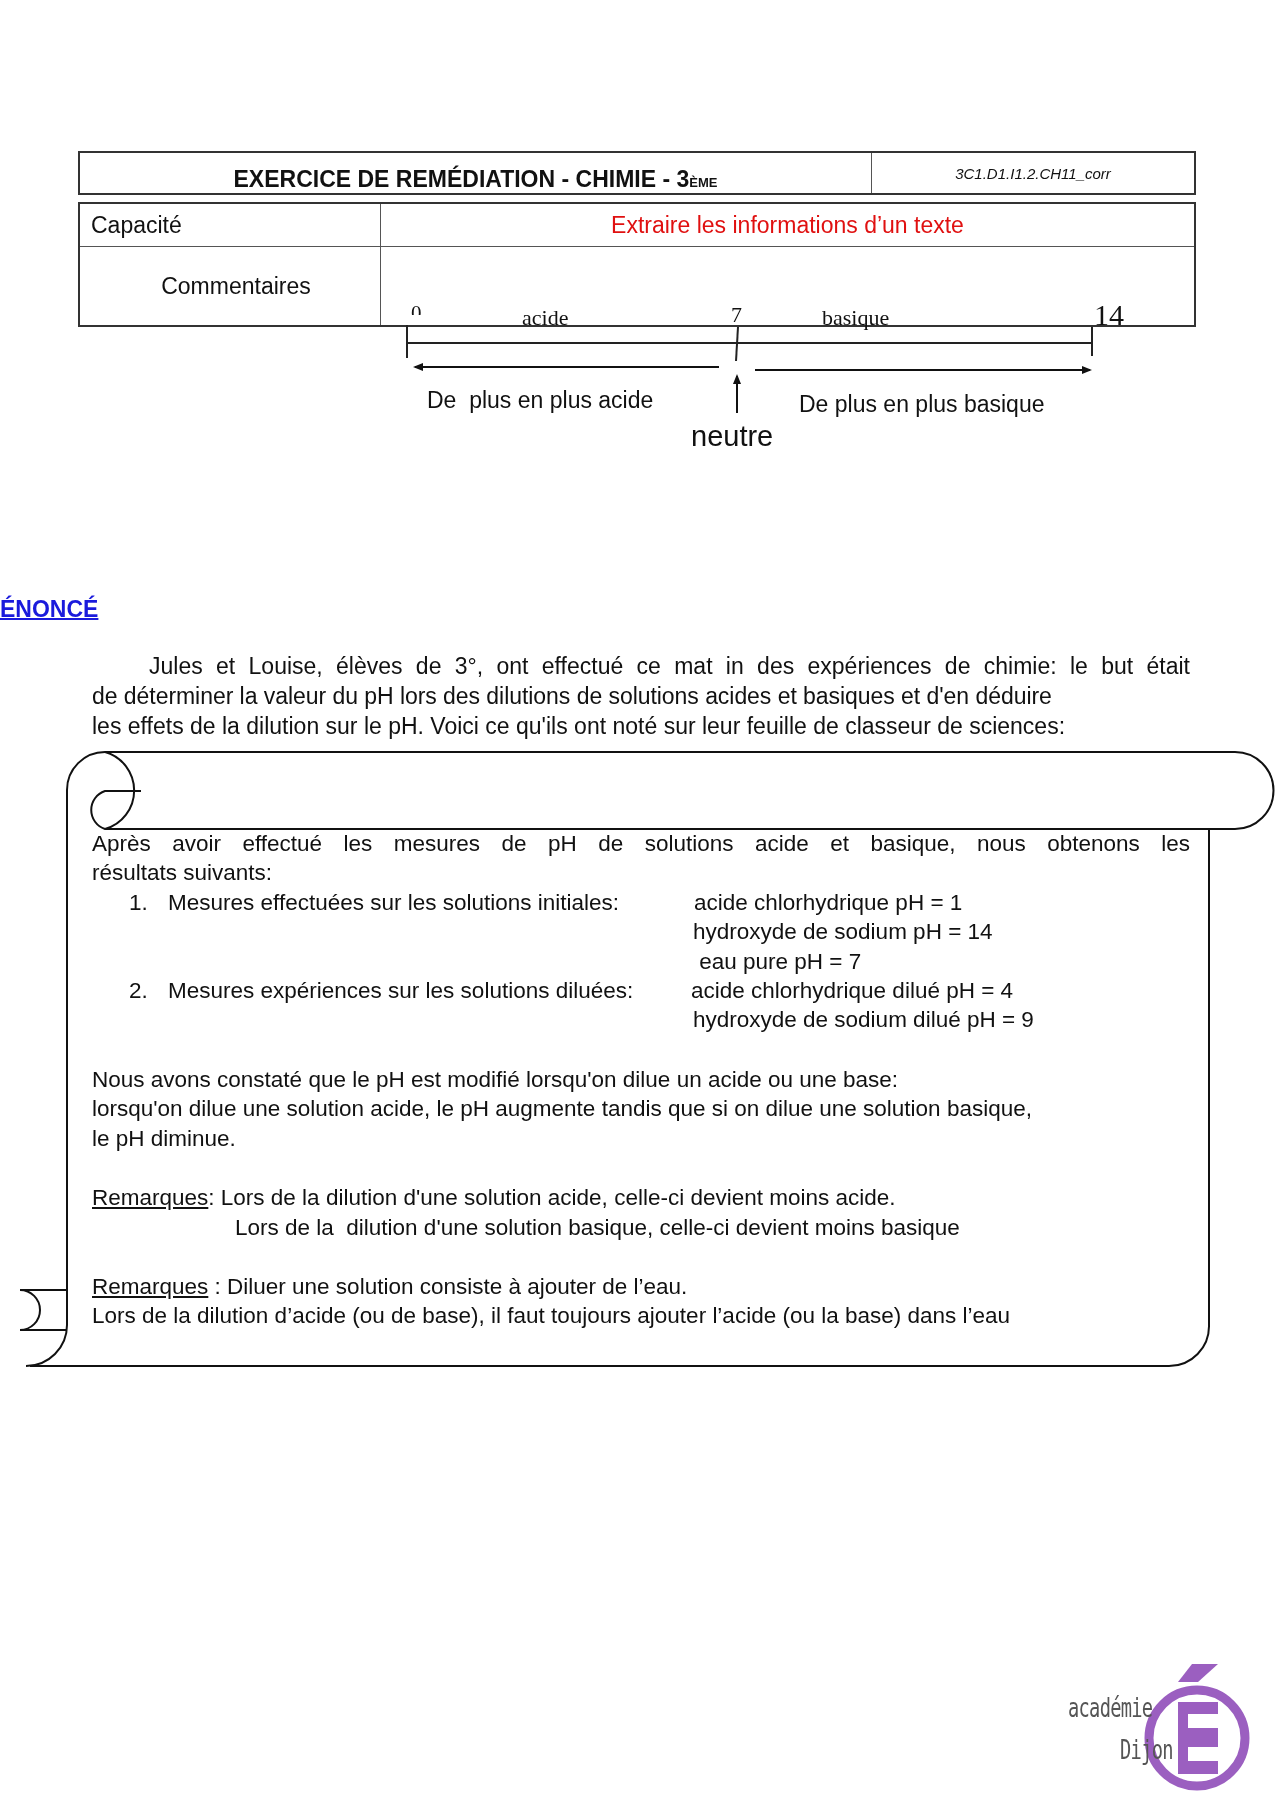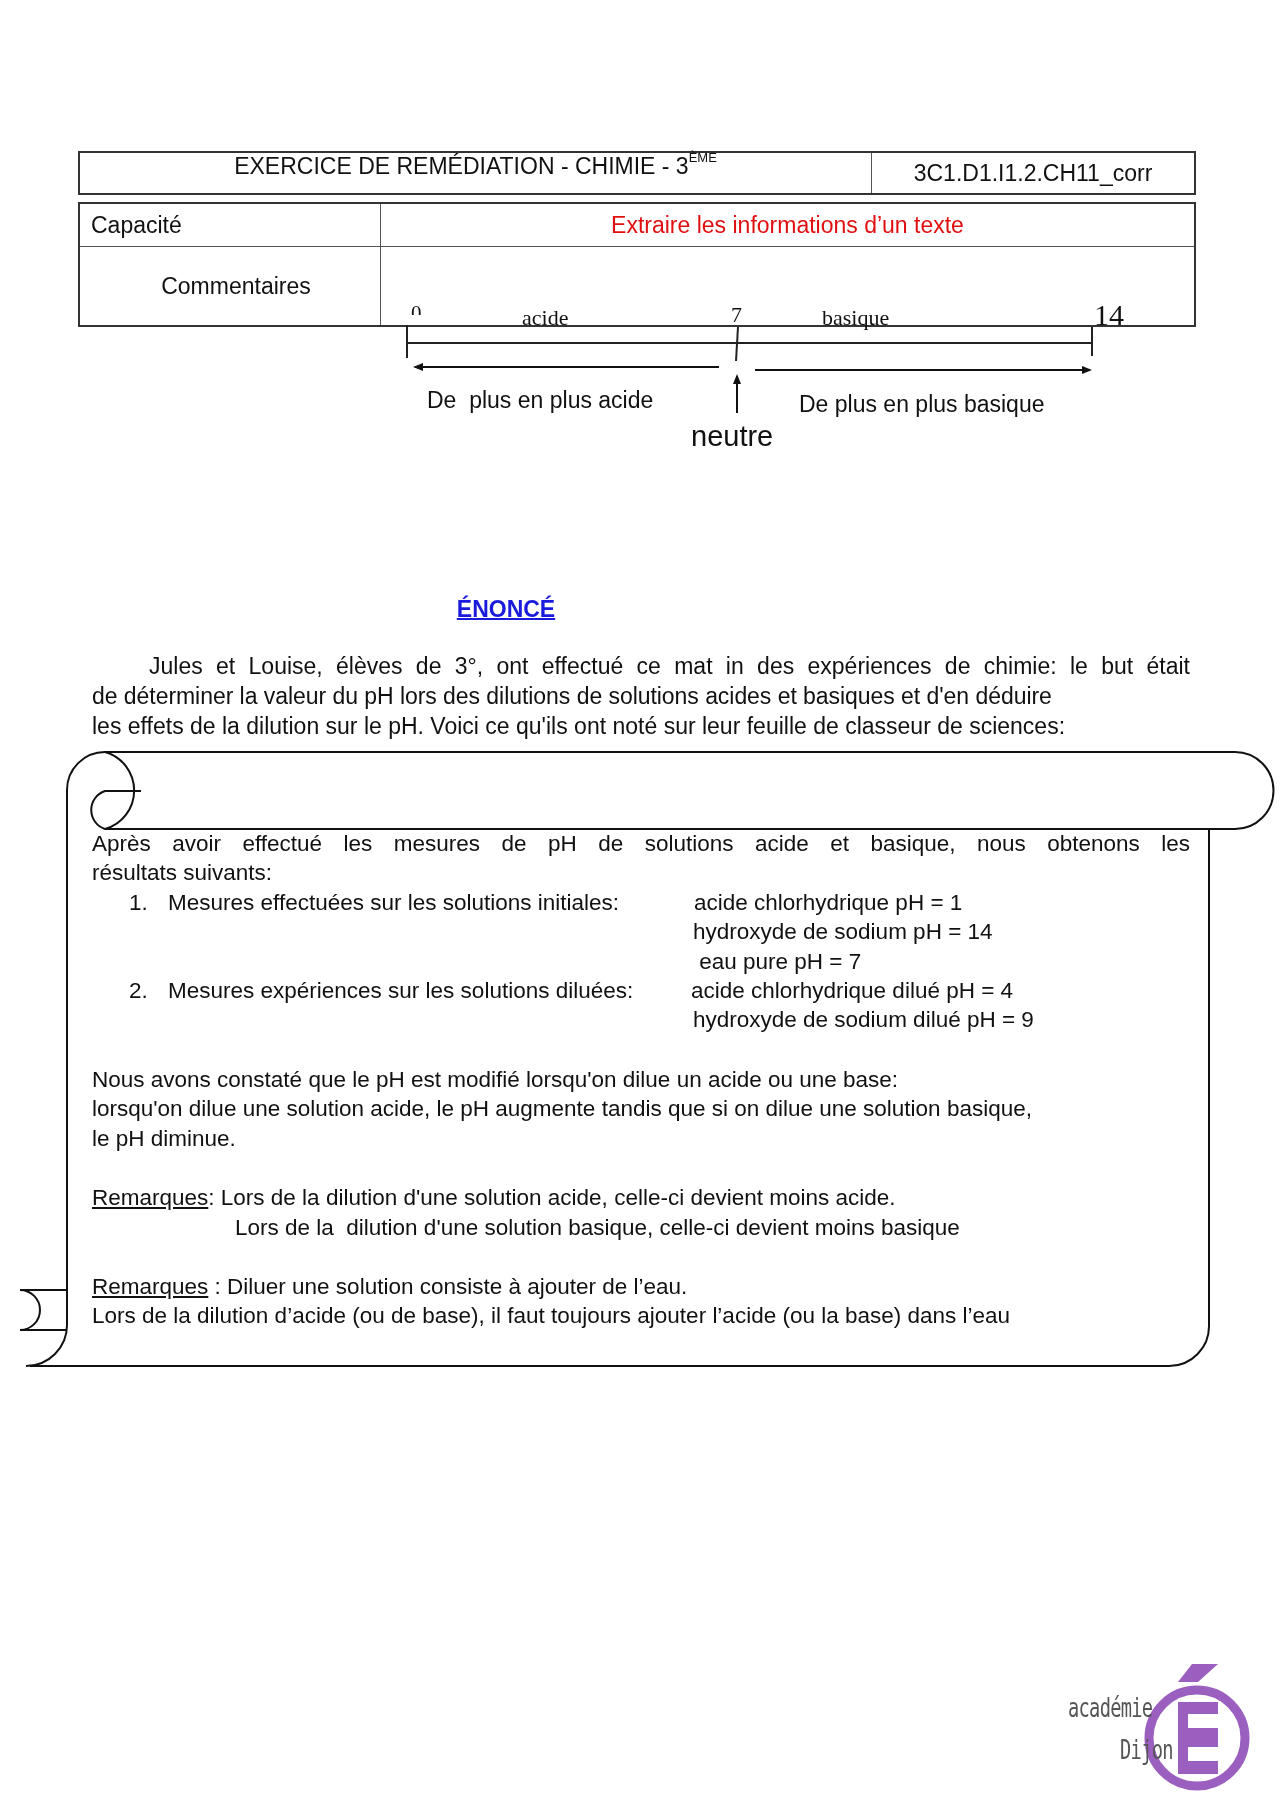--- a/index.html
+++ b/index.html
@@ -3,37 +3,37 @@
 <meta charset="utf-8">
 <style>
   html, body { margin: 0; padding: 0; background: #ffffff; }
   body { width: 1280px; height: 1811px; position: relative; overflow: hidden;
          font-family: "Liberation Sans", sans-serif; color: #111; }
   .abs { position: absolute; }
   
   .hdr { position: absolute; left: 78px; top: 151px; width: 1118px; height: 44px;
          border: 2px solid #333; box-sizing: border-box; display: flex; }
   .hdr .title { width: 791px; border-right: 1px solid #555; display: flex;
-         align-items: flex-start; justify-content: center; font-weight: normal; font-size: 23px; }
+         align-items: flex-end; justify-content: center; font-weight: bold; font-size: 23px; }
   .hdr .title sup { font-size: 13px; position: relative; top: -3px; }
-  .hdr .code { flex: 1; display: flex; align-items: center; justify-content: center; font-size: 23px; }
+  .hdr .code { flex: 1; display: flex; align-items: center; justify-content: center; font-size: 15px; font-style: italic; }
   
   .info { position: absolute; left: 78px; top: 202px; width: 1118px; border-collapse: collapse;
           border: 2px solid #333; }
   .info td { border: 1px solid #555; font-size: 23px; padding: 0; }
   .info td.lbl { width: 288px; padding-left: 11px; }
   .info td.red { color: #e01010; }
   .info tr.r1 td { height: 42px; }
   .info tr.r2 td { height: 42px; margin-left: 48px; }
   .info tr.r3 td { height: 188px; }
   .info tr.r4 td { height: 78px; }
   .info td.center { text-align: center; padding-left: 0; }
   
   .serif { font-family: "Liberation Serif", serif; }
-  .enonce { position: absolute; left: 0; width: 1012px; top: 596px; text-align: center;
+  .enonce { position: absolute; left: 0; width: 1012px; top: 596px; 
             font-weight: bold; font-size: 23px; color: #1a1adc; }
   .enonce span { text-decoration: underline; text-decoration-thickness: 2px; }
   .intro { position: absolute; left: 92px; top: 651px; width: 1098px; font-size: 23px;
            line-height: 30px; text-align: justify; }
   .scroll-text { position: absolute; left: 92px; width: 1098px; font-size: 22.5px; line-height: 29.4px; }
   .line { position: absolute; left: 0; white-space: nowrap; }
   .ul { text-decoration: underline; }
 </style>
 </head>
 <body>

